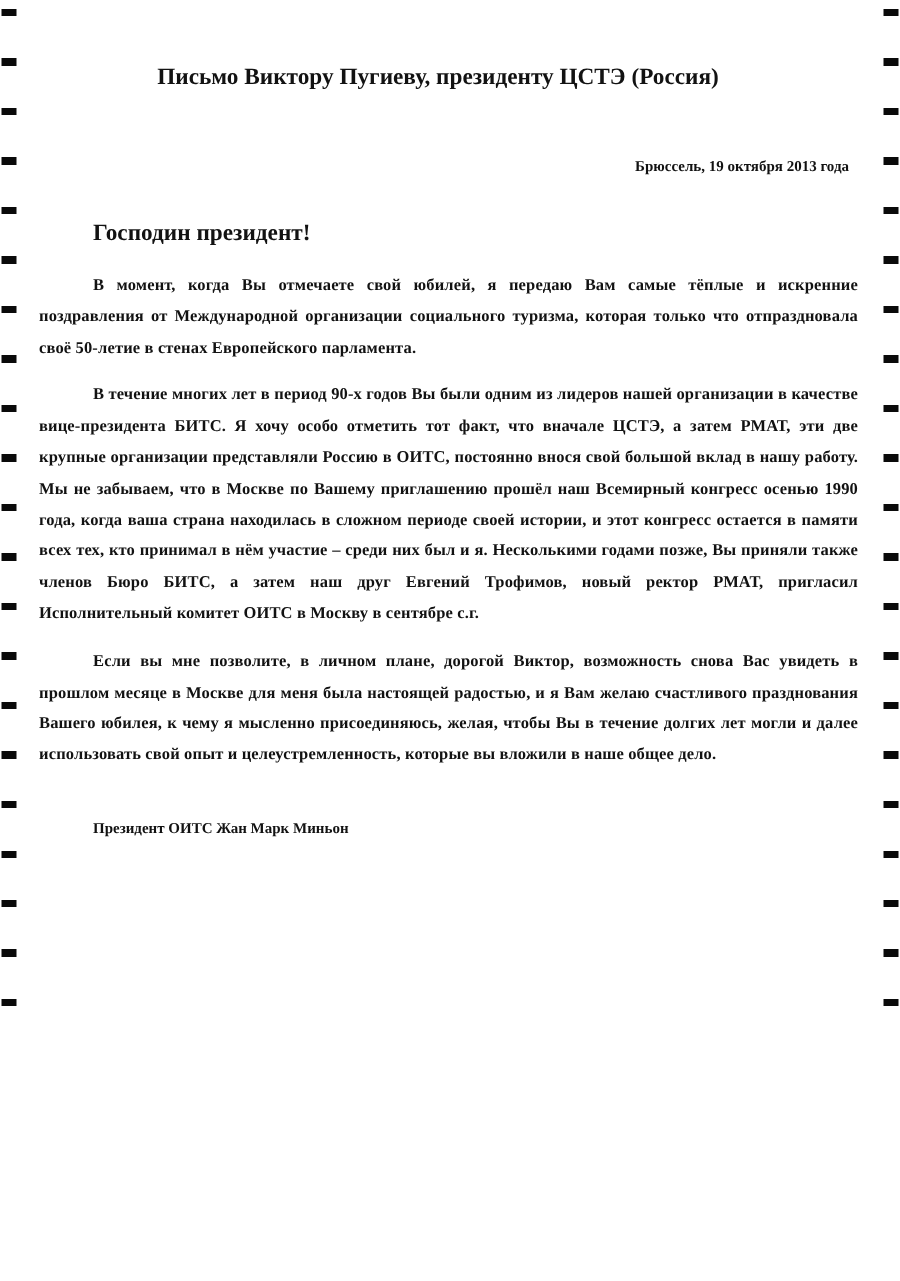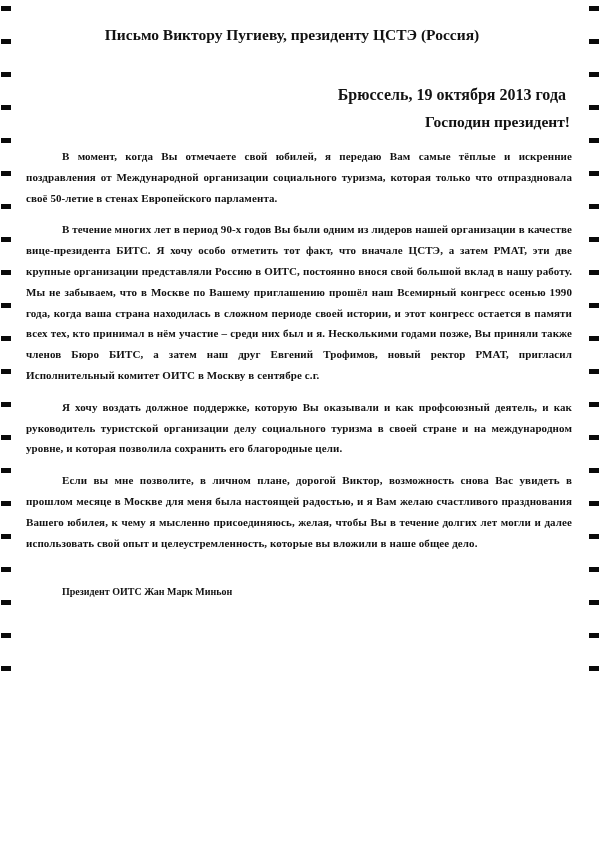--- a/index.html
+++ b/index.html
@@ -12,21 +12,21 @@
   }
   .page {
     position: relative;
     width: 600px;
     height: 682px;
     background: #ffffff;
     font-family: "Liberation Serif", "DejaVu Serif", serif;
     font-weight: bold;
     color: #121212;
     box-sizing: border-box;
-    padding-top: 26px;
+    padding-top: 43px;
   }
   
   .perf {
     position: absolute;
     top: 0;
     bottom: 0;
     width: 10px;
     background: repeating-linear-gradient(
       to bottom,
       transparent 0px, transparent 6px,
@@ -41,31 +41,31 @@
     text-align: center;
     font-size: 15.5px;
     line-height: 18px;
     padding: 0 60px;
     transform: translateX(-8px);
   }
   .dateline {
     margin-top: 42px;
     margin-right: 34px;
     text-align: right;
-    font-size: 16px;
+    font-size: 10px;
     line-height: 18px;
     font-family: Liberation Serif, serif;
   }
   .salutation {
     margin: 0 30px 0 26px;
     text-indent: 36px;
     font-size: 15.5px;
     line-height: 16px;
   }
-  .salutation-1 { margin-top: 10px; text-align: right; }
+  .salutation-1 { margin-top: 27px; }
   .salutation-2 { margin-top: 17px; }
   .body-par {
     margin: 0 28px 11px 26px;
     text-indent: 36px;
     text-align: justify;
     font-size: 11px;
     line-height: 20.8px;
     letter-spacing: 0.1px;
   }
   .body-par.first { margin-top: 16px; }
@@ -85,18 +85,17 @@
   <div class="perf perf-right"></div>
 
   <div class="title">Письмо Виктору Пугиеву, президенту ЦСТЭ (Россия)</div>
 
   <div class="dateline">Брюссель, 19 октября 2013 года</div>
 
   <p class="salutation salutation-1">Господин президент!</p>
 
   <p class="body-par first">В момент, когда Вы отмечаете свой юбилей, я передаю Вам самые тёплые и искренние поздравления от Международной организации социального туризма, которая только что отпраздновала своё 50-летие в стенах Европейского парламента.</p>
   <p class="body-par">В течение многих лет в период 90-х годов Вы были одним из лидеров нашей организации в качестве вице-президента БИТС. Я хочу особо отметить тот факт, что вначале ЦСТЭ, а затем РМАТ, эти две крупные организации представляли Россию в ОИТС, постоянно внося свой большой вклад в нашу работу. Мы не забываем, что в Москве по Вашему приглашению прошёл наш Всемирный конгресс осенью 1990 года, когда ваша страна находилась в сложном периоде своей истории, и этот конгресс остается в памяти всех тех, кто принимал в нём участие – среди них был и я. Несколькими годами позже, Вы приняли также членов Бюро БИТС, а затем наш друг Евгений Трофимов, новый ректор РМАТ, пригласил Исполнительный комитет ОИТС в Москву в сентябре с.г.</p>
-  <p class="body-par">Я хочу воздать должное поддержке, которую Вы оказывали и как профсоюзный деятель, и как руководитель туристской организации делу социального туризма в своей стране и на международном уровне, и которая позволила сохранить его благородные цели.</p>
   <p class="body-par">Если вы мне позволите, в личном плане, дорогой Виктор, возможность снова Вас увидеть в прошлом месяце в Москве для меня была настоящей радостью, и я Вам желаю счастливого празднования Вашего юбилея, к чему я мысленно присоединяюсь, желая, чтобы Вы в течение долгих лет могли и далее использовать свой опыт и целеустремленность, которые вы вложили в наше общее дело.</p>
 
   <p class="signature">Президент ОИТС Жан Марк Миньон</p>
 
 </div>
 
 </body></html>

